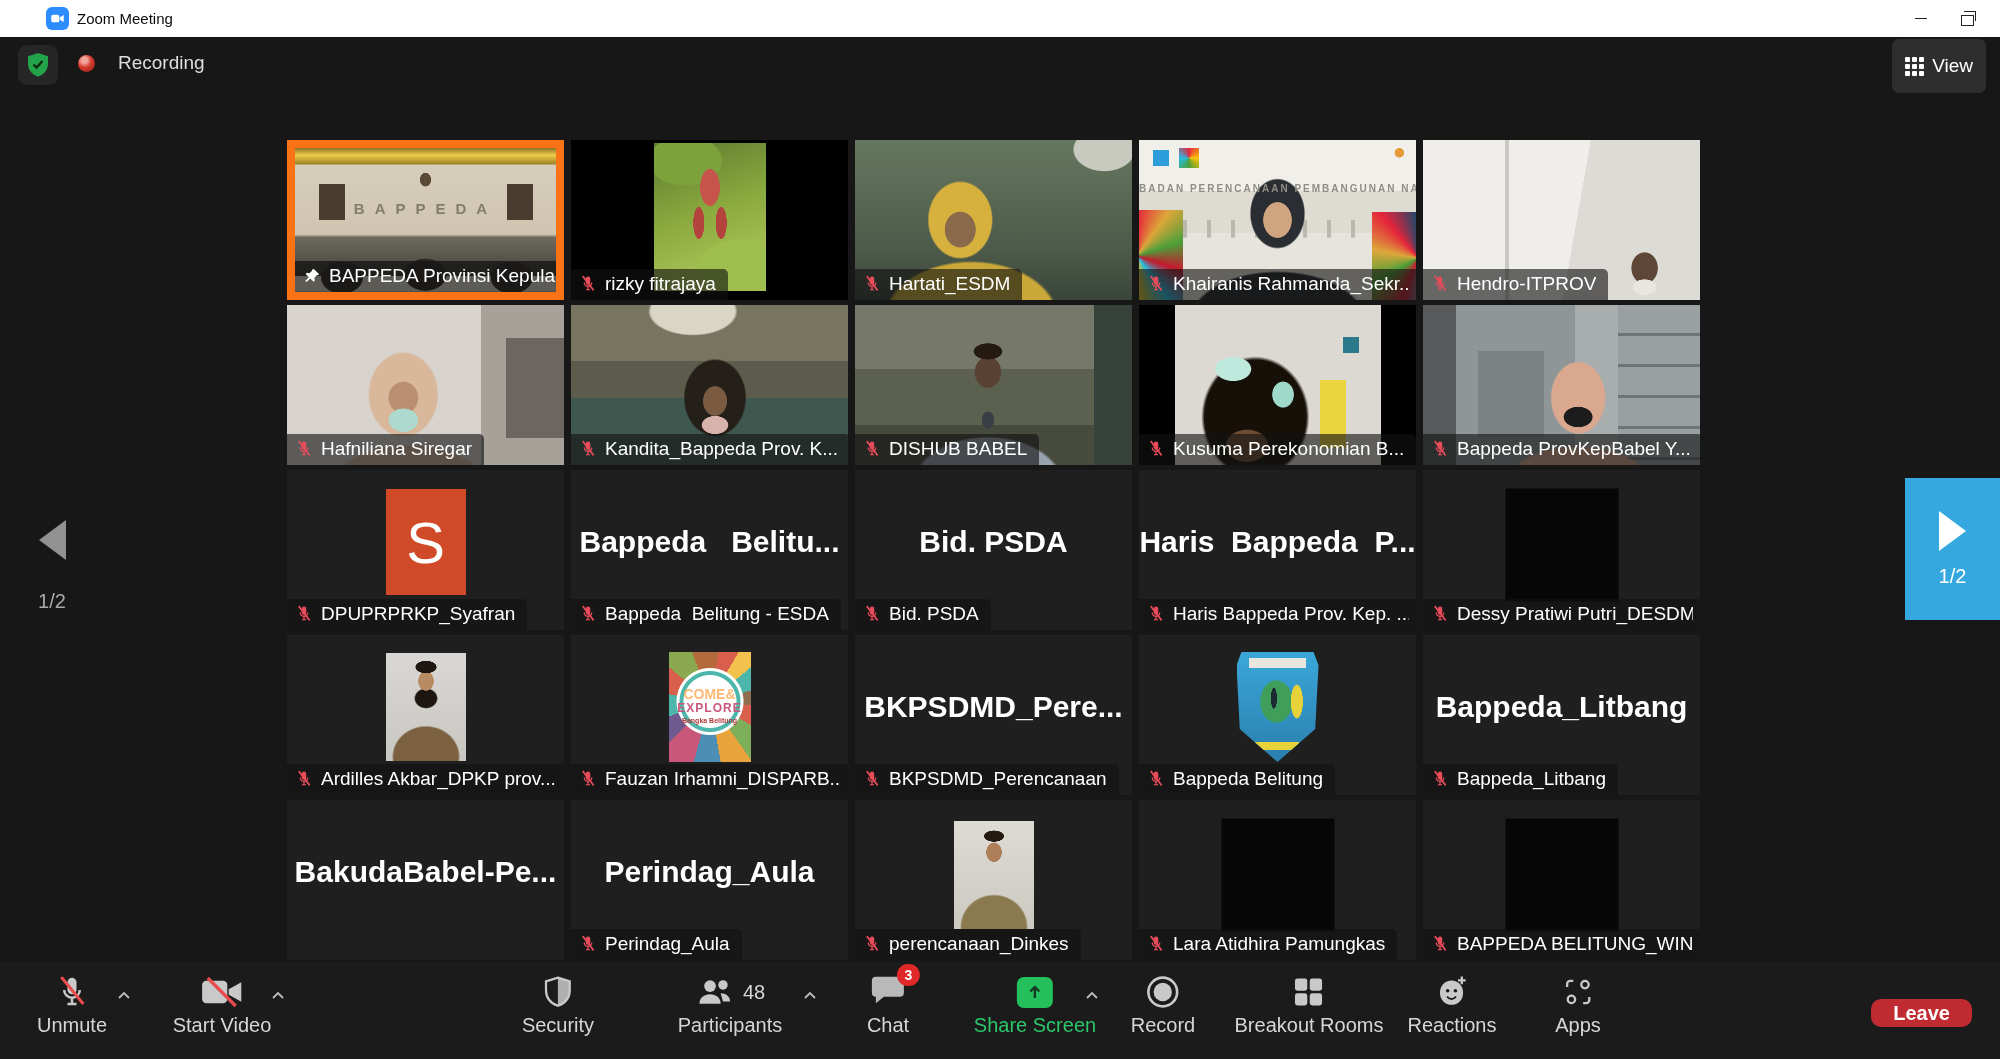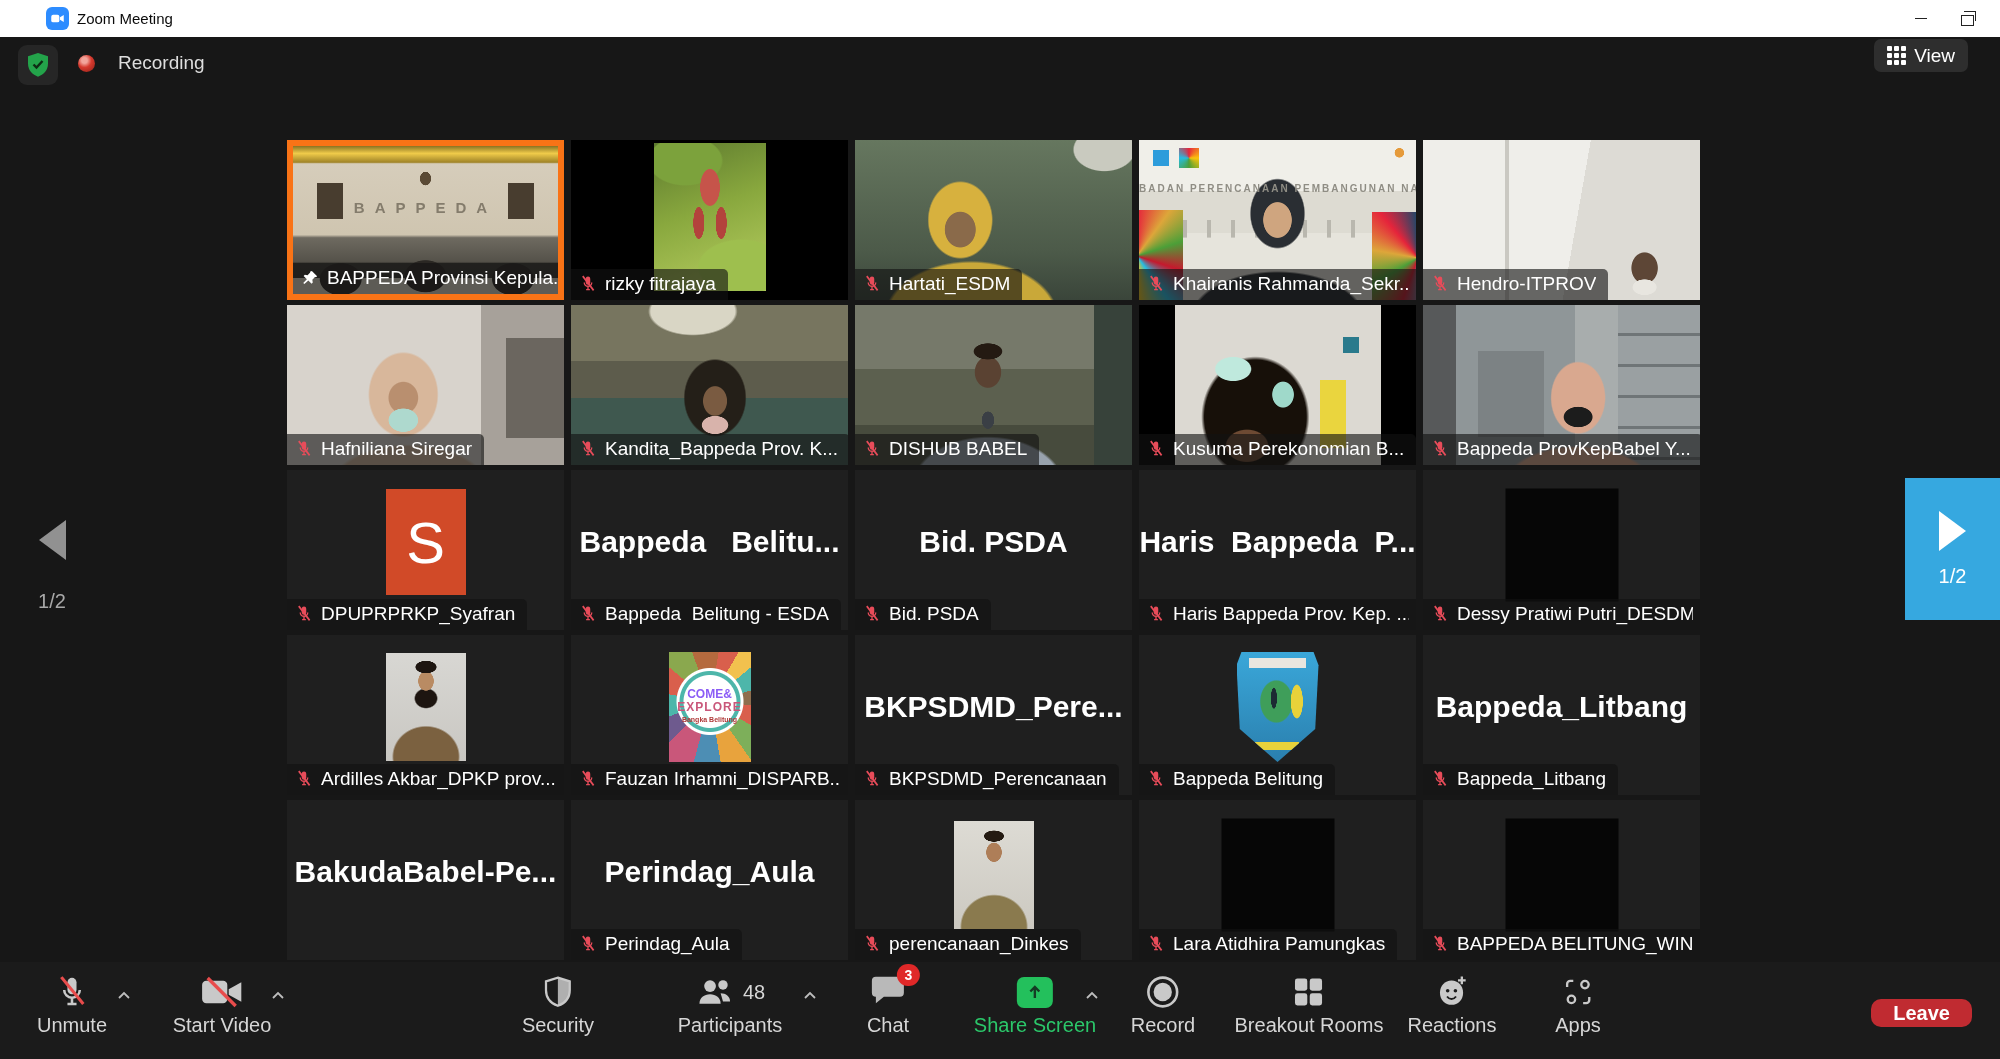--- a/index.html
+++ b/index.html
@@ -19,30 +19,30 @@
   .restore-glyph::before{content:"";position:absolute;left:2px;top:-5px;width:11px;height:9px;
     border:1.4px solid #222;border-left:none;border-bottom:none;}
 
   
   .shield-btn{position:absolute;left:18px;top:45px;width:40px;height:40px;border-radius:9px;
               background:#262626;display:flex;align-items:center;justify-content:center;z-index:20;}
   .rec{position:absolute;left:78px;top:52px;display:flex;align-items:center;z-index:20;}
   .rec-dot{width:17px;height:17px;border-radius:50%;
            background:radial-gradient(circle at 38% 32%,#f2a59b 0 18%,#d63a2e 45%,#8e1f17 100%);}
   .rec-label{margin-left:23px;font-size:19px;color:#dedede;}
-  .view-btn{position:absolute;right:32px;top:39px;height:33px;padding:0 13px;border-radius:7px;
+  .view-btn{position:absolute;right:14px;top:39px;height:54px;padding:0 13px;border-radius:7px;
             background:#2e2e2e;display:flex;align-items:center;gap:8px;z-index:20;color:#fff;font-size:19px;}
   .grid-icon{display:grid;grid-template-columns:repeat(3,5px);grid-auto-rows:5px;gap:2px;}
   .grid-icon i{background:#fff;border-radius:1px;}
 
   
   #gallery{position:absolute;left:287px;top:140px;display:grid;
            grid-template-columns:repeat(5,277px);grid-auto-rows:160px;column-gap:7px;row-gap:5px;}
   .tile{position:relative;background:#1f1f1f;overflow:hidden;box-sizing:border-box;}
-  .tile.active{border:6px solid #f97316;box-shadow:inset 0 0 0 3px #f2f3a0;}
+  .tile.active{border:8px solid #f97316;box-shadow:inset 0 0 0 3px #f2f3a0;}
   .scene{position:absolute;inset:0;background-repeat:no-repeat;}
   .scene::after{background-repeat:no-repeat;}
 
   .namebar{position:absolute;left:0;bottom:0;max-width:100%;display:inline-flex;align-items:center;
            gap:8px;padding:4px 12px 5px 8px;background:rgba(18,18,18,.62);
            border-top-right-radius:5px;z-index:5;}
   .nb-icon{display:flex;align-items:center;}
   .nb-name{font-size:19px;color:#fff;white-space:pre;overflow:hidden;max-width:236px;}
 
   .bigtext{position:absolute;inset:0;display:flex;align-items:center;justify-content:center;
@@ -166,21 +166,21 @@
     radial-gradient(ellipse 46px 44px at 50% 98%,#8a7a4e 0 70%,transparent 74%),
     linear-gradient(180deg,#dddbd4,#ccc9c1);}
 
   .scene-fauzan::after{content:"";position:absolute;left:50%;top:45%;transform:translate(-50%,-50%);
     width:82px;height:110px;z-index:0;background:
     radial-gradient(circle at 50% 45%,#ffffff 0 26px,#4db6aa 27px 30px,#ffffff 31px 33px,transparent 34px),
     conic-gradient(from 10deg at 50% 45%,#d95f4c 0 20deg,#f2c14e 0 40deg,#4db6aa 0 65deg,#8e6e4e 0 85deg,#d95f4c 0 110deg,#7daf5a 0 135deg,#e8a33d 0 160deg,#4d8eb4 0 185deg,#c9577a 0 215deg,#6e5a8e 0 240deg,#4db6aa 0 270deg,#d95f4c 0 300deg,#8aa84e 0 330deg,#b56a3e 0 360deg);}
   .logo-text{position:absolute;left:50%;top:44%;transform:translate(-50%,-50%);z-index:1;
              text-align:center;line-height:1.05;}
   .logo-line{font-weight:700;}
-  .logo-line.l0{font-size:12px;color:#8b5cf6;}
+  .logo-line.l0{font-size:14px;color:#fdba74;}
   .logo-line.l1{font-size:12px;color:#c9577a;letter-spacing:1px;}
   .logo-line.l2{font-size:7px;color:#b03a3a;margin-top:2px;}
 
   .scene-crest::after{content:"";position:absolute;left:50%;top:45%;transform:translate(-50%,-50%);
     width:82px;height:110px;clip-path:polygon(6% 0,94% 0,100% 12%,96% 70%,50% 100%,4% 70%,0 12%);
     background:
     linear-gradient(#e8e6df,#e8e6df) 50% 6%/70% 10px no-repeat,
     radial-gradient(ellipse 5px 17px at 45% 42%,#1c2a33 0 58%,transparent 64%),
     radial-gradient(ellipse 10px 28px at 73% 45%,#e8d23a 0 58%,transparent 62%),
     radial-gradient(ellipse 26px 34px at 48% 45%,#3f9e5a 0 60%,transparent 64%),

